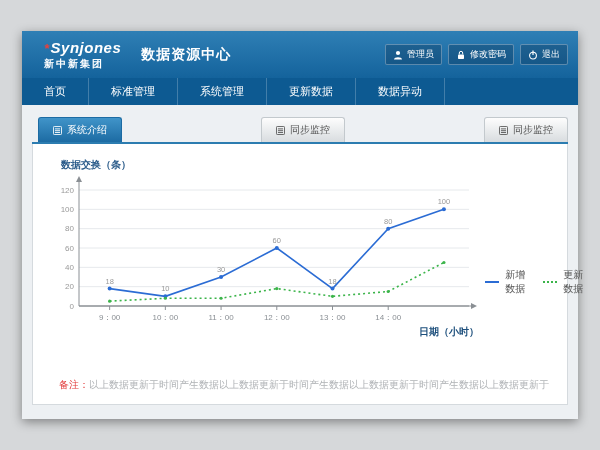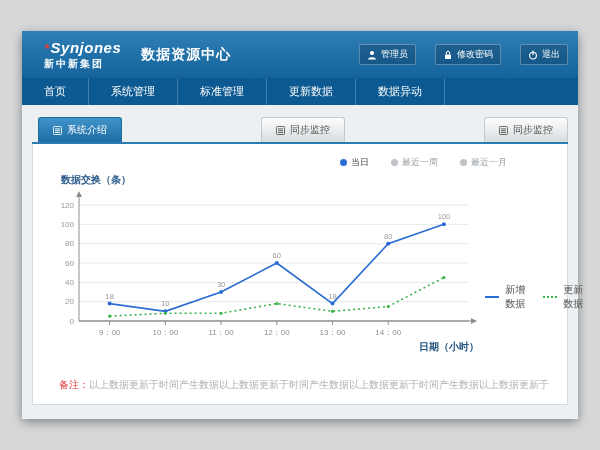--- a/index.html
+++ b/index.html
@@ -15,21 +15,21 @@
   
   .header{
     height:47px;display:flex;align-items:center;padding:0 10px;box-sizing:border-box;
     background:linear-gradient(#2f7fb5,#14639c);
   }
   .logo{display:flex;flex-direction:column;color:#fff;margin-left:12px;line-height:1.1;}
   .logo-top{font-style:italic;font-weight:bold;font-size:15px;letter-spacing:.5px;}
   .logo-mark{color:#e8413c;font-weight:bold;font-size:13px;margin-right:1px;}
   .logo-sub{font-size:10px;font-weight:bold;letter-spacing:2px;margin-top:2px;}
   .app-title{color:#fff;font-size:14px;font-weight:bold;margin-left:20px;letter-spacing:1px;}
-  .header-right{margin-left:auto;display:flex;gap:19px;}
+  .header-right{margin-left:auto;display:flex;gap:6px;}
   .hbtn{
     background:rgba(0,20,40,.22);border:1px solid rgba(255,255,255,.3);
     color:#fff;font-size:9px;padding:3px 7px;border-radius:2px;
     display:flex;align-items:center;gap:4px;cursor:pointer;
     font-family:inherit;
   }
   .hbtn svg{display:block;}
   
   .nav{height:27px;background:#0d5a92;display:flex;}
   .nav-item{
@@ -102,22 +102,22 @@
               <line x1="5" y1="0.6" x2="5" y2="5" stroke="#fff" stroke-width="1.2"></line>
             </svg>
         </span>
         <span>退出</span>
       </button>
     </div>
   </div>
 
   <div class="nav">
     <div class="nav-item">首页</div>
+    <div class="nav-item">标准管理</div>
     <div class="nav-item">系统管理</div>
-    <div class="nav-item">标准管理</div>
     <div class="nav-item">更新数据</div>
     <div class="nav-item">数据异动</div>
   </div>
 
   <div class="content">
 
     <div class="tabbar">
       <div class="tab active">
         <span>
           <svg width="9" height="9" viewBox="0 0 10 10">
@@ -148,34 +148,20 @@
               <line x1="2.2" y1="5.2" x2="7.8" y2="5.2" stroke="currentColor"></line>
               <line x1="2.2" y1="7.2" x2="7.8" y2="7.2" stroke="currentColor"></line>
             </svg>
         </span>
         <span>同步监控</span>
       </div>
     </div>
 
     <div class="panel">
 
-      <div class="filters">
-        <div class="filter active">
-          <span class="dot"></span>
-          <span>当日</span>
-        </div>
-        <div class="filter">
-          <span class="dot"></span>
-          <span>最近一周</span>
-        </div>
-        <div class="filter">
-          <span class="dot"></span>
-          <span>最近一月</span>
-        </div>
-      </div>
 
       <div class="ylabel">数据交换（条）</div>
 
       <div class="chart-row">
         <svg class="chart-svg" viewBox="0 0 436 168">
             <line x1="30" y1="132" x2="420" y2="132" stroke="#8a8f94" stroke-width="1"></line>
             <text x="25" y="134.5" text-anchor="end" font-size="8" fill="#999">0</text>
             <line x1="30" y1="112.66666666666667" x2="420" y2="112.66666666666667" stroke="#e6e9ec" stroke-width="1"></line>
             <text x="25" y="115.16666666666667" text-anchor="end" font-size="8" fill="#999">20</text>
             <line x1="30" y1="93.33333333333334" x2="420" y2="93.33333333333334" stroke="#e6e9ec" stroke-width="1"></line>

